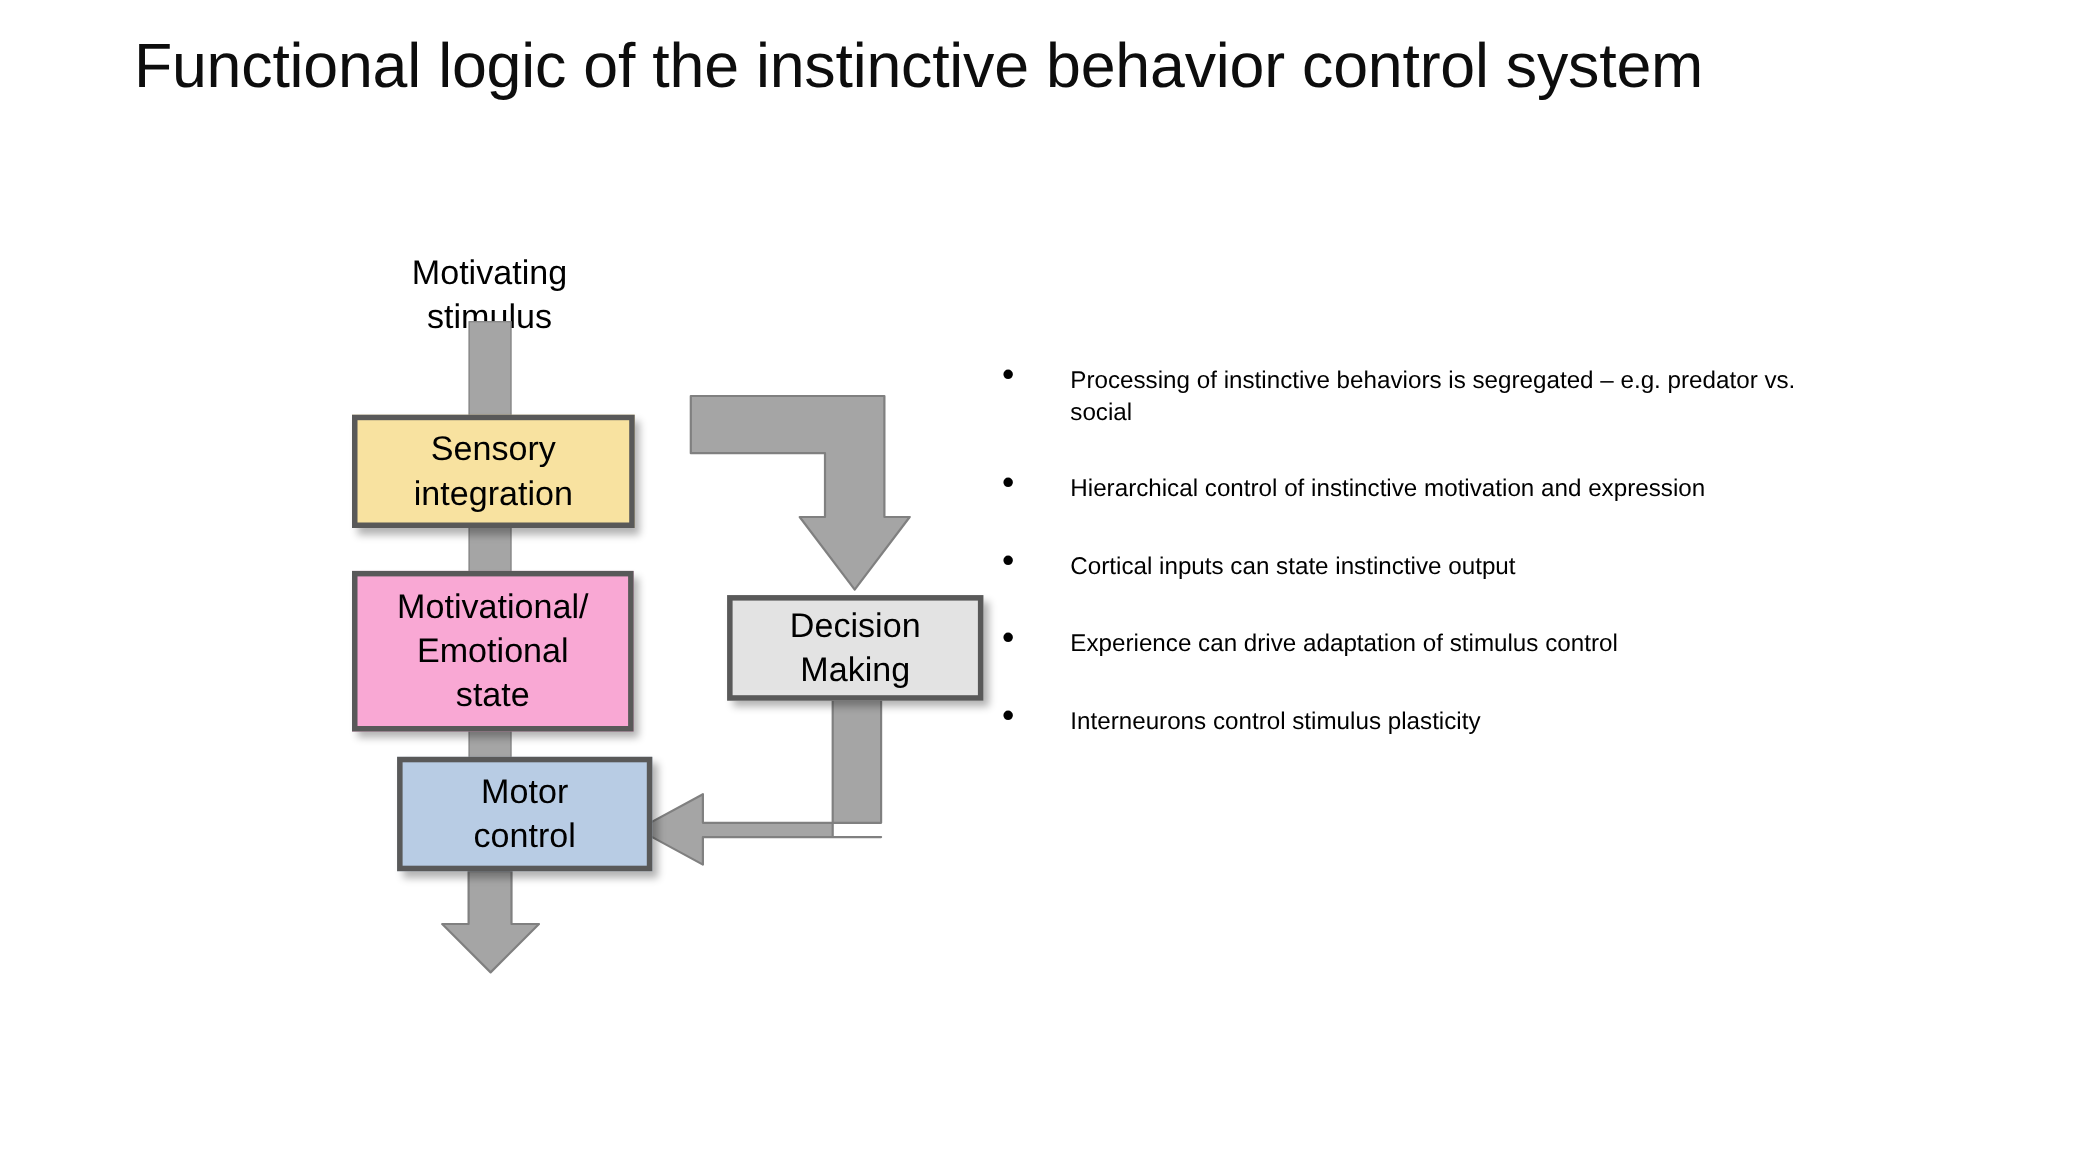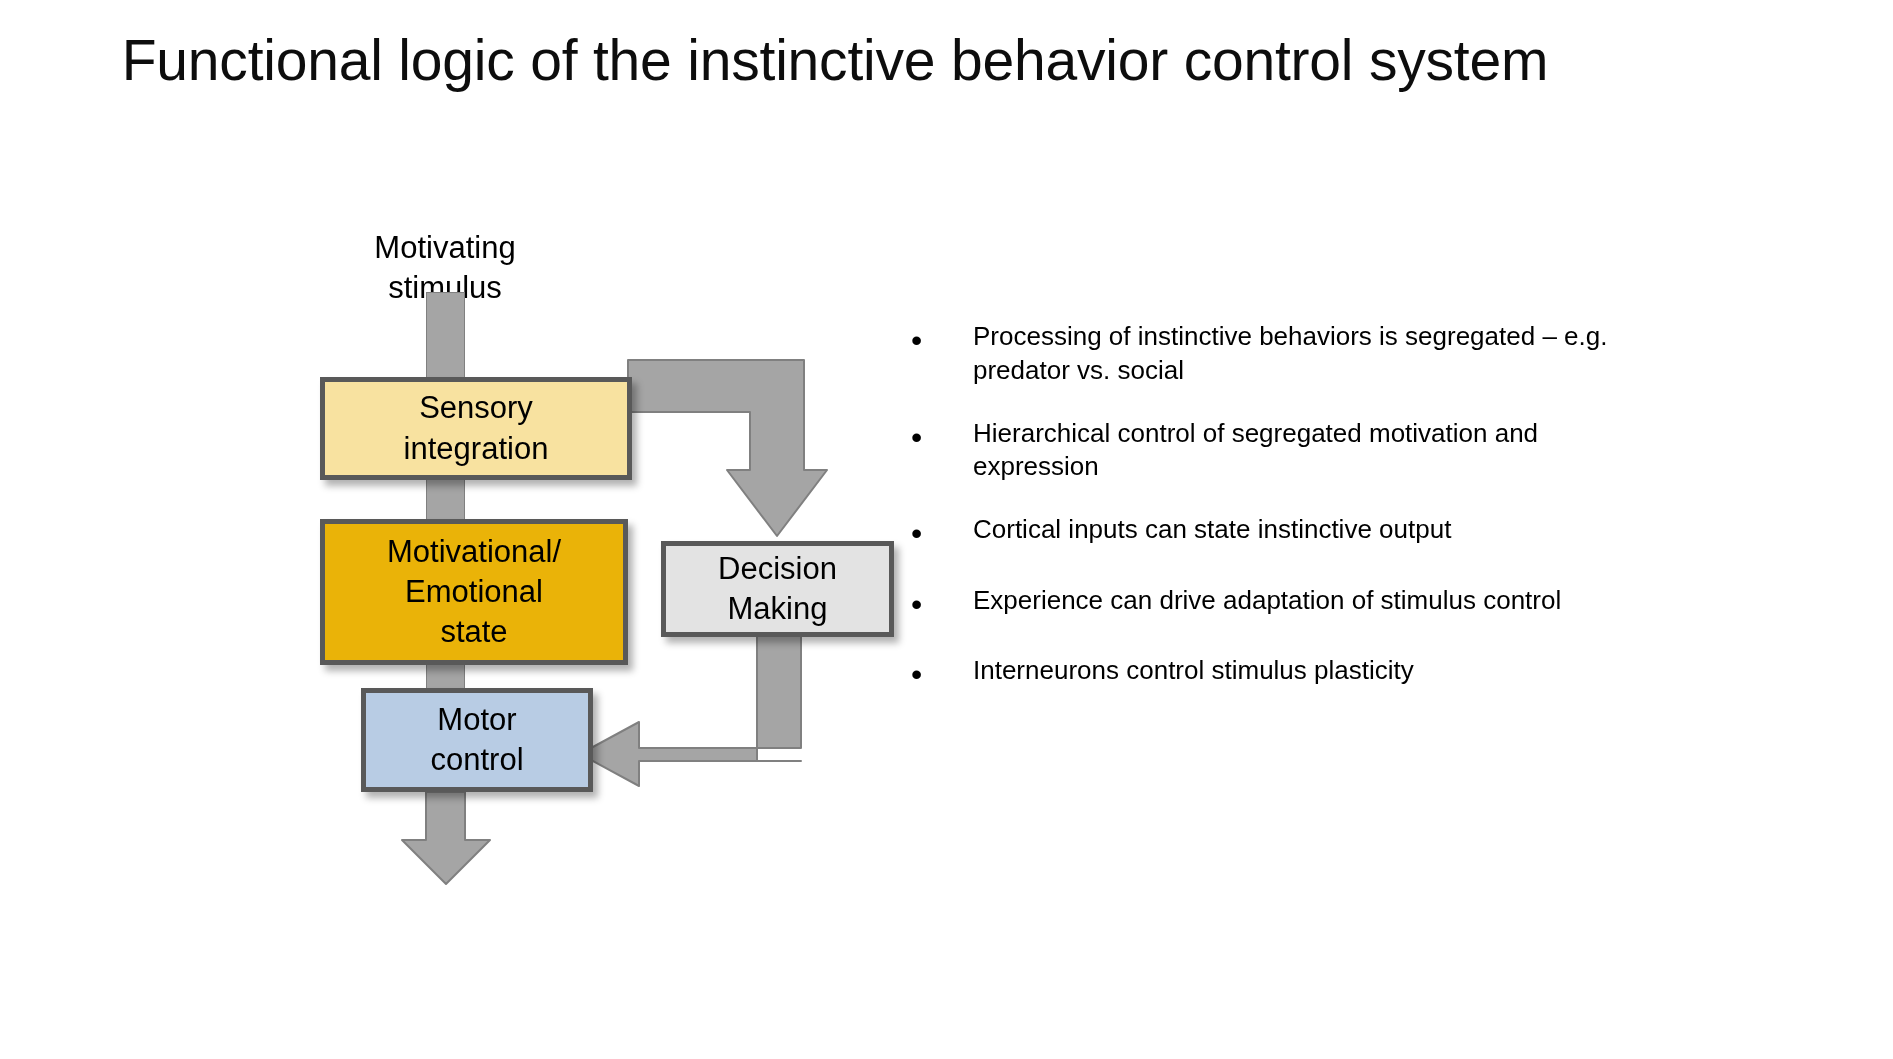--- a/index.html
+++ b/index.html
@@ -69,22 +69,22 @@
     align-items: center;
     justify-content: center;
     text-align: center;
     font-size: 31px;
     line-height: 1.3;
     color: #000;
     white-space: pre-line;
     box-shadow: 5px 6px 7px rgba(0,0,0,0.30);
     z-index: 3;
   }
-  .node-sensory { left: 320px; top: 377px; width: 312px; height: 103px; background: #F8E2A0; }
-  .node-motemo  { left: 320px; top: 519px; width: 308px; height: 146px; background: #eab308; }
+  .node-sensory { left: 320px; top: 377px; width: 257px; height: 103px; background: #F8E2A0; }
+  .node-motemo  { left: 320px; top: 519px; width: 256px; height: 146px; background: #f9a8d4; }
   .node-motor   { left: 361px; top: 688px; width: 232px; height: 104px; background: #B8CCE4; }
   .node-decision{ left: 661px; top: 541px; width: 233px; height: 96px;  background: #E3E3E3; }
 
   
   .arrows {
     position: absolute;
     left: 0; top: 0;
     width: 900px; height: 1059px;
     z-index: 2;
   }
@@ -103,23 +103,24 @@
   }
   .bullet-dot {
     flex: 0 0 62px;
     font-size: 32px;
     line-height: 1.30;
     padding-left: 6px;
     color: #000;
   }
   .bullet-text {
     flex: 1 1 auto;
-    font-size: 26px;
+    font-size: 22px;
     line-height: 1.30;
     color: #000;
+    margin-top: 12px;
   }
 </style>
 </head>
 <body>
 
 <div class="slide-title">Functional logic of the instinctive behavior control system</div>
 
 <div class="diagram">
 
   <div class="dlabel label-top">Motivating
@@ -155,21 +156,21 @@
 
 <div class="bullets">
 
   <div class="bullet-row">
     <span class="bullet-dot">•</span>
     <span class="bullet-text">Processing of instinctive behaviors is segregated – e.g. predator vs. social</span>
   </div>
 
   <div class="bullet-row">
     <span class="bullet-dot">•</span>
-    <span class="bullet-text">Hierarchical control of segregated motivation and expression</span>
+    <span class="bullet-text">Hierarchical control of instinctive motivation and expression</span>
   </div>
 
   <div class="bullet-row">
     <span class="bullet-dot">•</span>
     <span class="bullet-text">Cortical inputs can state instinctive output</span>
   </div>
 
   <div class="bullet-row">
     <span class="bullet-dot">•</span>
     <span class="bullet-text">Experience can drive adaptation of stimulus control</span>

